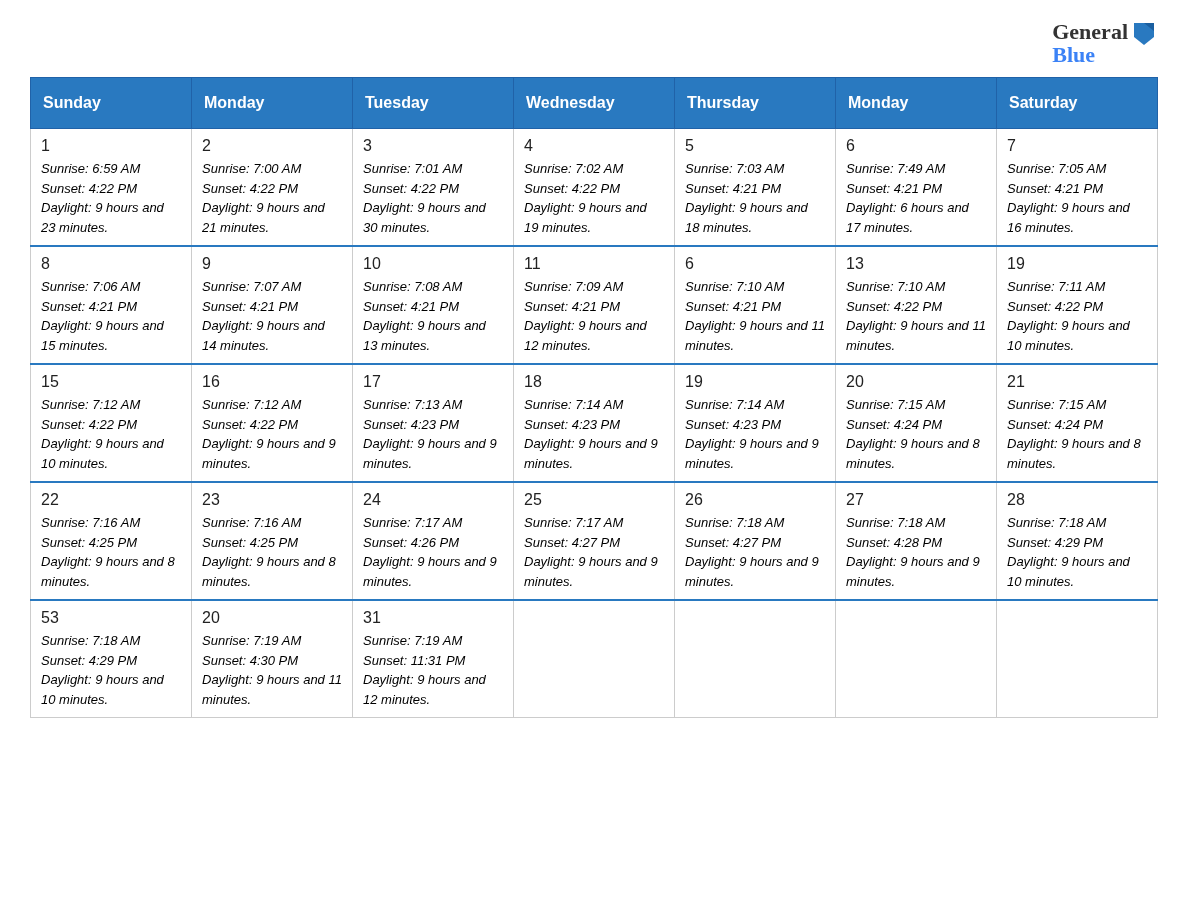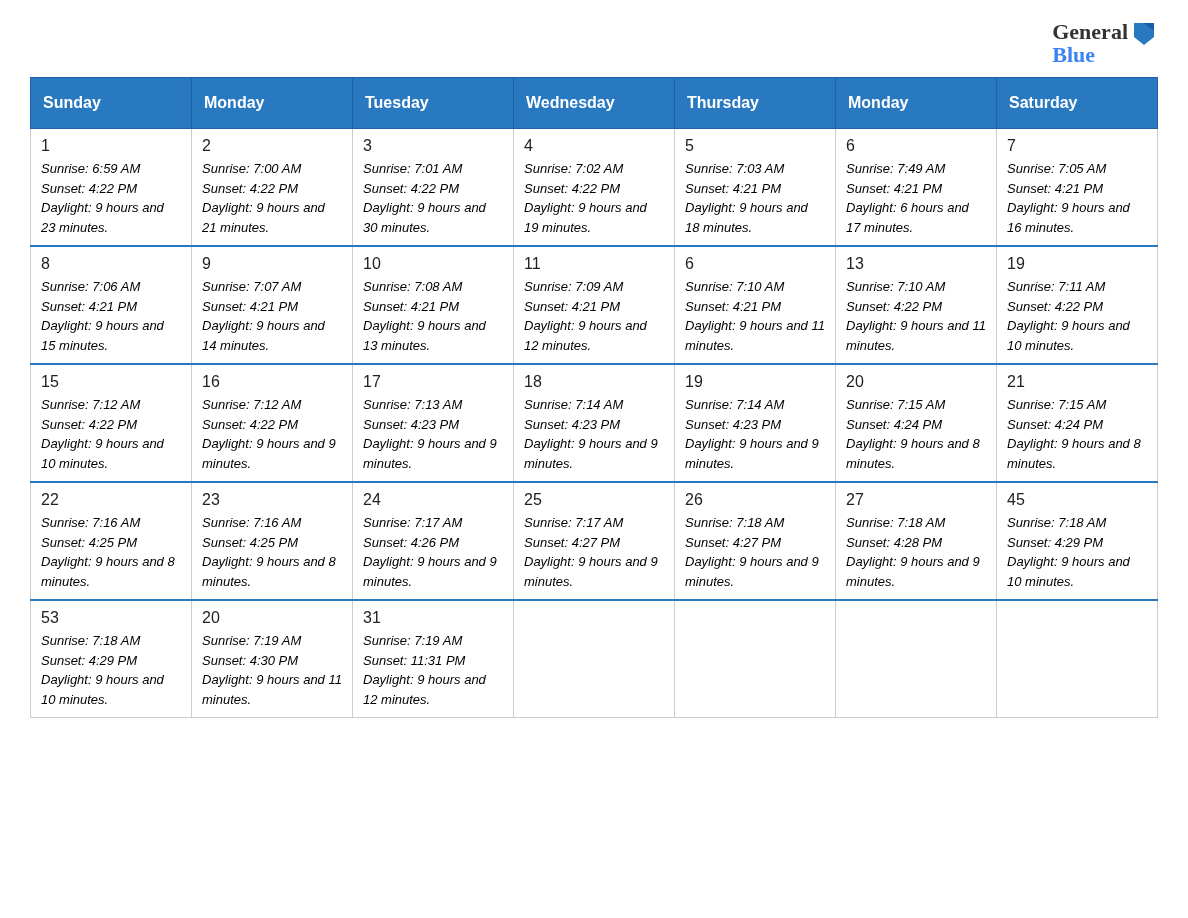--- a/index.html
+++ b/index.html
@@ -333,21 +333,21 @@
         </td>
         <td>
           <span class="day-number">27</span>
           <div class="day-info">
             <div>Sunrise: 7:18 AM</div>
             <div>Sunset: 4:28 PM</div>
             <div>Daylight: 9 hours and 9 minutes.</div>
           </div>
         </td>
         <td>
-          <span class="day-number">45</span>
+          <span class="day-number">28</span>
           <div class="day-info">
             <div>Sunrise: 7:18 AM</div>
             <div>Sunset: 4:29 PM</div>
             <div>Daylight: 9 hours and 10 minutes.</div>
           </div>
         </td>
       </tr>
       <tr class="week-row">
         <td>
           <span class="day-number">53</span>

